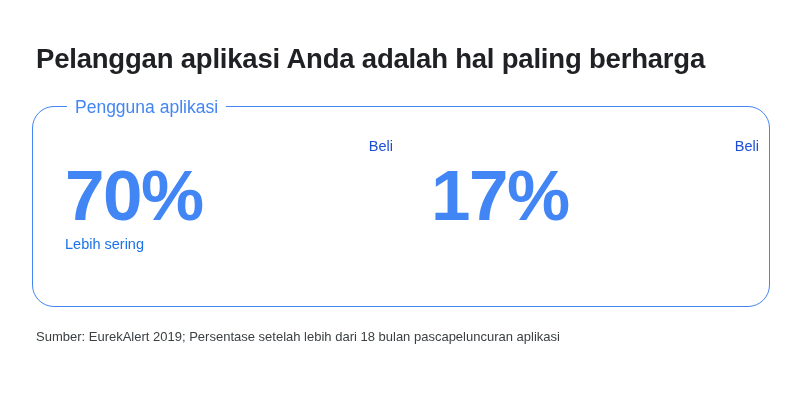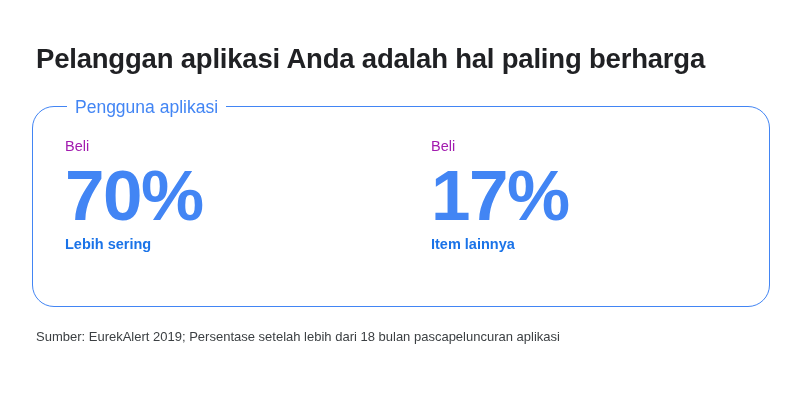--- a/index.html
+++ b/index.html
@@ -81,38 +81,39 @@
     padding-left: 32px;
     padding-right: 10px;
   }
   .stat:nth-child(1) { padding-left: 32px; }
   .stat:nth-child(2) { padding-left: 28px; }
   .stat:nth-child(3) { padding-left: 28px; }
 
   .stat-label {
     font-size: 14.5px;
     line-height: 18px;
-    color: #a21caf;
+    color: #1d4ed8;
     font-weight: 400;
     white-space: nowrap;
+    text-align: right;
   }
   .stat-value {
     margin-top: 2px;
     font-size: 71px;
     line-height: 78px;
     font-weight: 700;
     color: #4285f4;
     letter-spacing: -1.5px;
     white-space: nowrap;
   }
   .stat-caption {
     margin-top: 0px;
     font-size: 14.5px;
     line-height: 18.5px;
-    font-weight: 700;
+    font-weight: 400;
     color: #1a73e8;
   }
 
   
   .source {
     position: absolute;
     left: 36px;
     top: 328px;
     font-size: 13px;
     line-height: 18px;
@@ -137,21 +138,20 @@
 
       <div class="stat">
         <div class="stat-label">Beli</div>
         <div class="stat-value">70%</div>
         <div class="stat-caption">Lebih sering</div>
       </div>
 
       <div class="stat">
         <div class="stat-label">Beli</div>
         <div class="stat-value">17%</div>
-        <div class="stat-caption">Item lainnya</div>
       </div>
 
 
     </div>
   </div>
 
   <div class="source">Sumber: EurekAlert 2019; Persentase setelah lebih dari 18 bulan pascapeluncuran aplikasi</div>
 
 </div>
 

